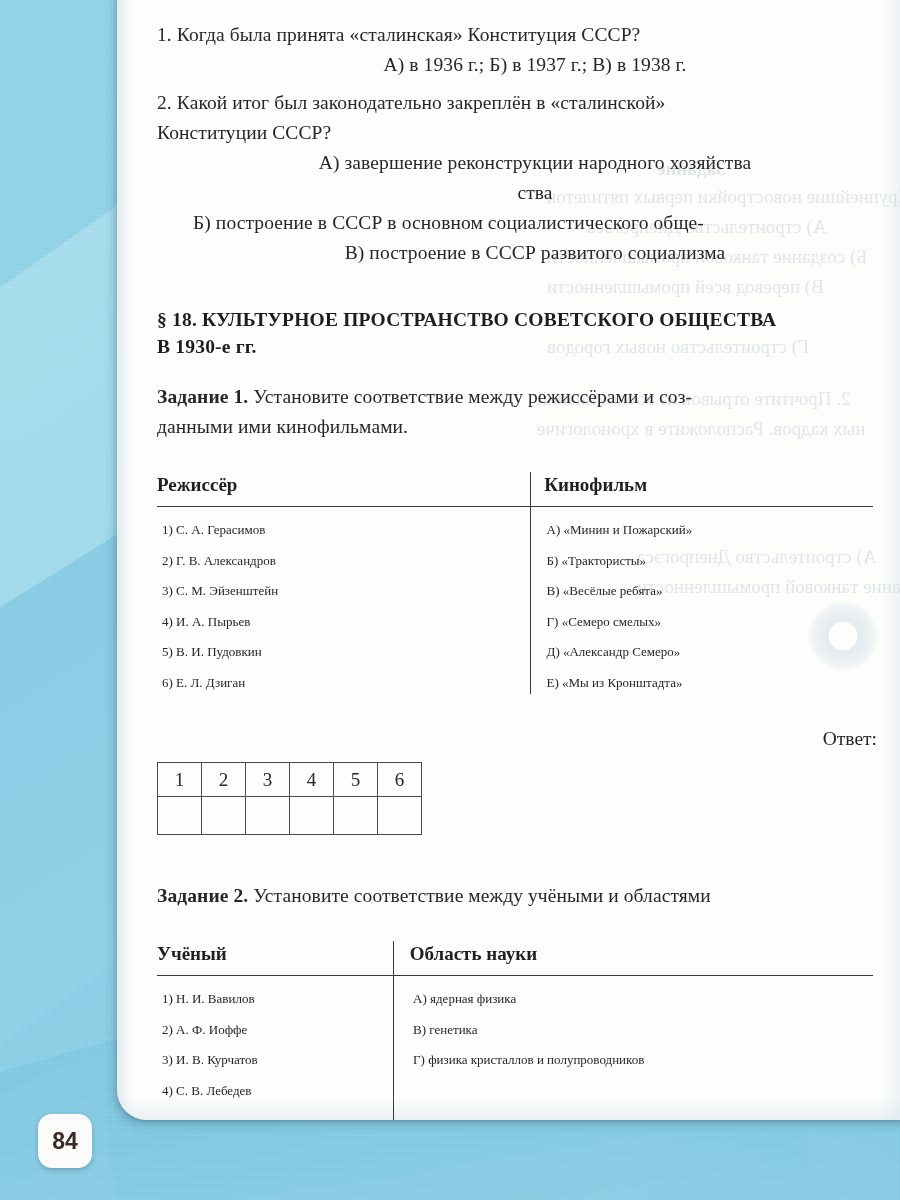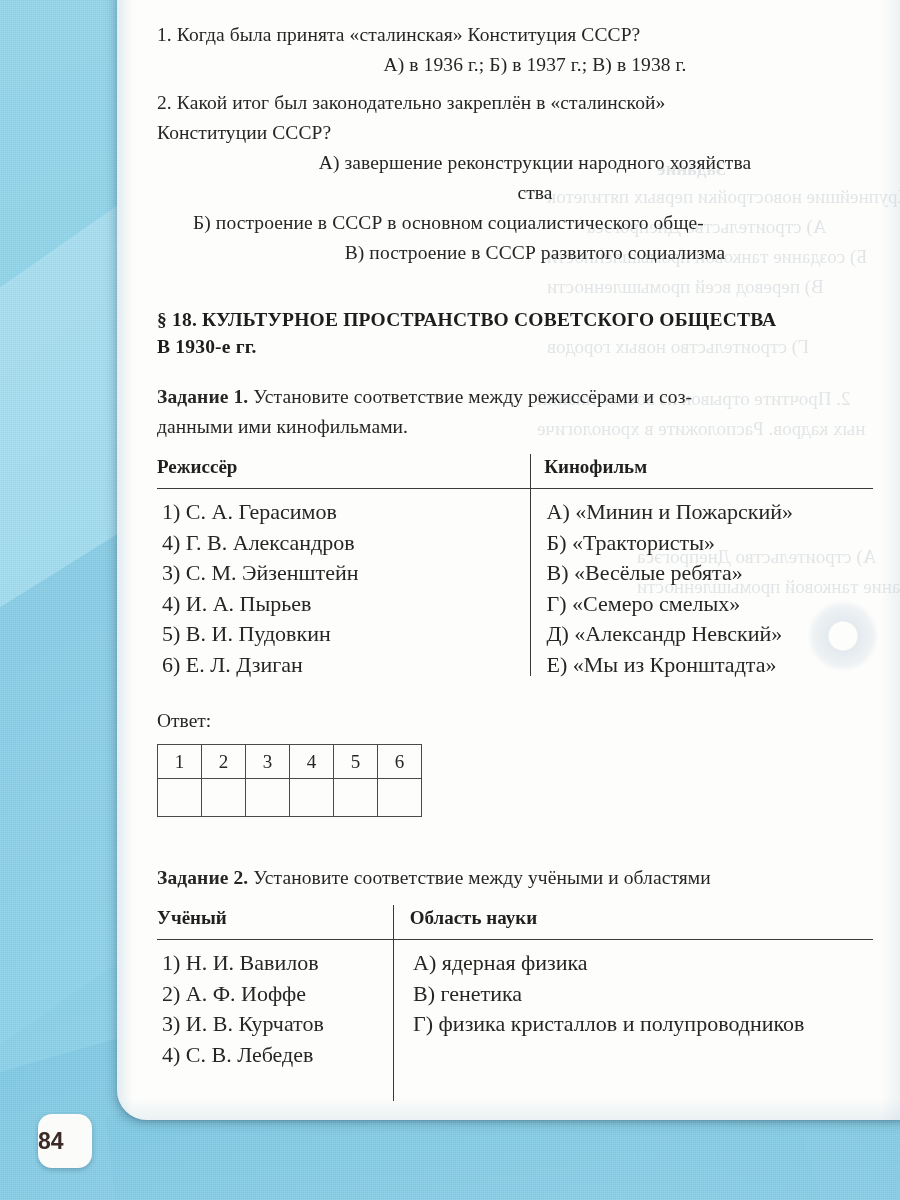--- a/index.html
+++ b/index.html
@@ -143,55 +143,56 @@
     font-weight: bold;
     font-size: 19.5px;
     line-height: 27px;
     color: #1d1d1d;
     letter-spacing: .2px;
   }
 
   
   .match {
     position: relative;
-    margin-top: 10px;
+    margin-top: 28px;
   }
   .match-head {
     display: flex;
     font-weight: bold;
     font-size: 19px;
     line-height: 30px;
     color: #1f1f1f;
     padding-bottom: 6px;
   }
   .match-rule {
     height: 0;
     border-top: 1.5px solid #3a3a3a;
   }
   .match-body {
     display: flex;
     padding-top: 8px;
   }
   .col-left, .col-right {
-    font-size: 22px;
+    font-size: 13px;
     line-height: 30.5px;
     color: #262626;
   }
   .vrule {
     position: absolute;
     top: 0;
     width: 0;
     border-left: 1.4px solid #3a3a3a;
   }
 
   
   .answer-label {
     font-size: 19.5px;
     line-height: 30px;
     color: #262626;
+    text-align: right;
   }
   table.answer-grid {
     border-collapse: collapse;
     margin-top: 8px;
   }
   table.answer-grid td {
     border: 1.3px solid #4a4a4a;
     width: 41px;
     height: 31px;
     text-align: center;
@@ -206,20 +207,21 @@
     position: absolute;
     left: 38px;
     top: 1114px;
     width: 54px;
     height: 54px;
     border-radius: 14px;
     background: #fbfbfa;
     box-shadow: 0 2px 5px rgba(30,70,90,.30);
     display: flex;
     align-items: center;
+    justify-content: center;
     font-family: "Liberation Sans", sans-serif;
     font-weight: bold;
     font-size: 23px;
     color: #3b2a25;
   }
 </style>
 </head>
 <body>
 
 <div id="scene">
@@ -280,32 +282,32 @@
 
           <div class="match-head">
             <div style="width:373px;">Режиссёр</div>
             <div style="width:340px; padding-left:22px;">Кинофильм</div>
           </div>
           <div class="match-rule" style="width:716px;"></div>
 
           <div class="match-body">
             <div class="col-left" style="width:373px; padding-left:5px;">
               <div>1) С. А. Герасимов</div>
-              <div>4) Г. В. Александров</div>
+              <div>2) Г. В. Александров</div>
               <div>3) С. М. Эйзенштейн</div>
               <div>4) И. А. Пырьев</div>
               <div>5) В. И. Пудовкин</div>
               <div>6) Е. Л. Дзиган</div>
             </div>
             <div class="col-right" style="width:340px; padding-left:22px;">
               <div>А) «Минин и Пожарский»</div>
               <div>Б) «Трактористы»</div>
               <div>В) «Весёлые ребята»</div>
               <div>Г) «Семеро смелых»</div>
-              <div>Д) «Александр Невский»</div>
+              <div>Д) «Александр Семеро»</div>
               <div>Е) «Мы из Кронштадта»</div>
             </div>
           </div>
         </div>
 
         <div class="answer-label" style="margin-top:-6px;">Ответ:</div>
 
         <table class="answer-grid">
           <tbody>
               <tr>

